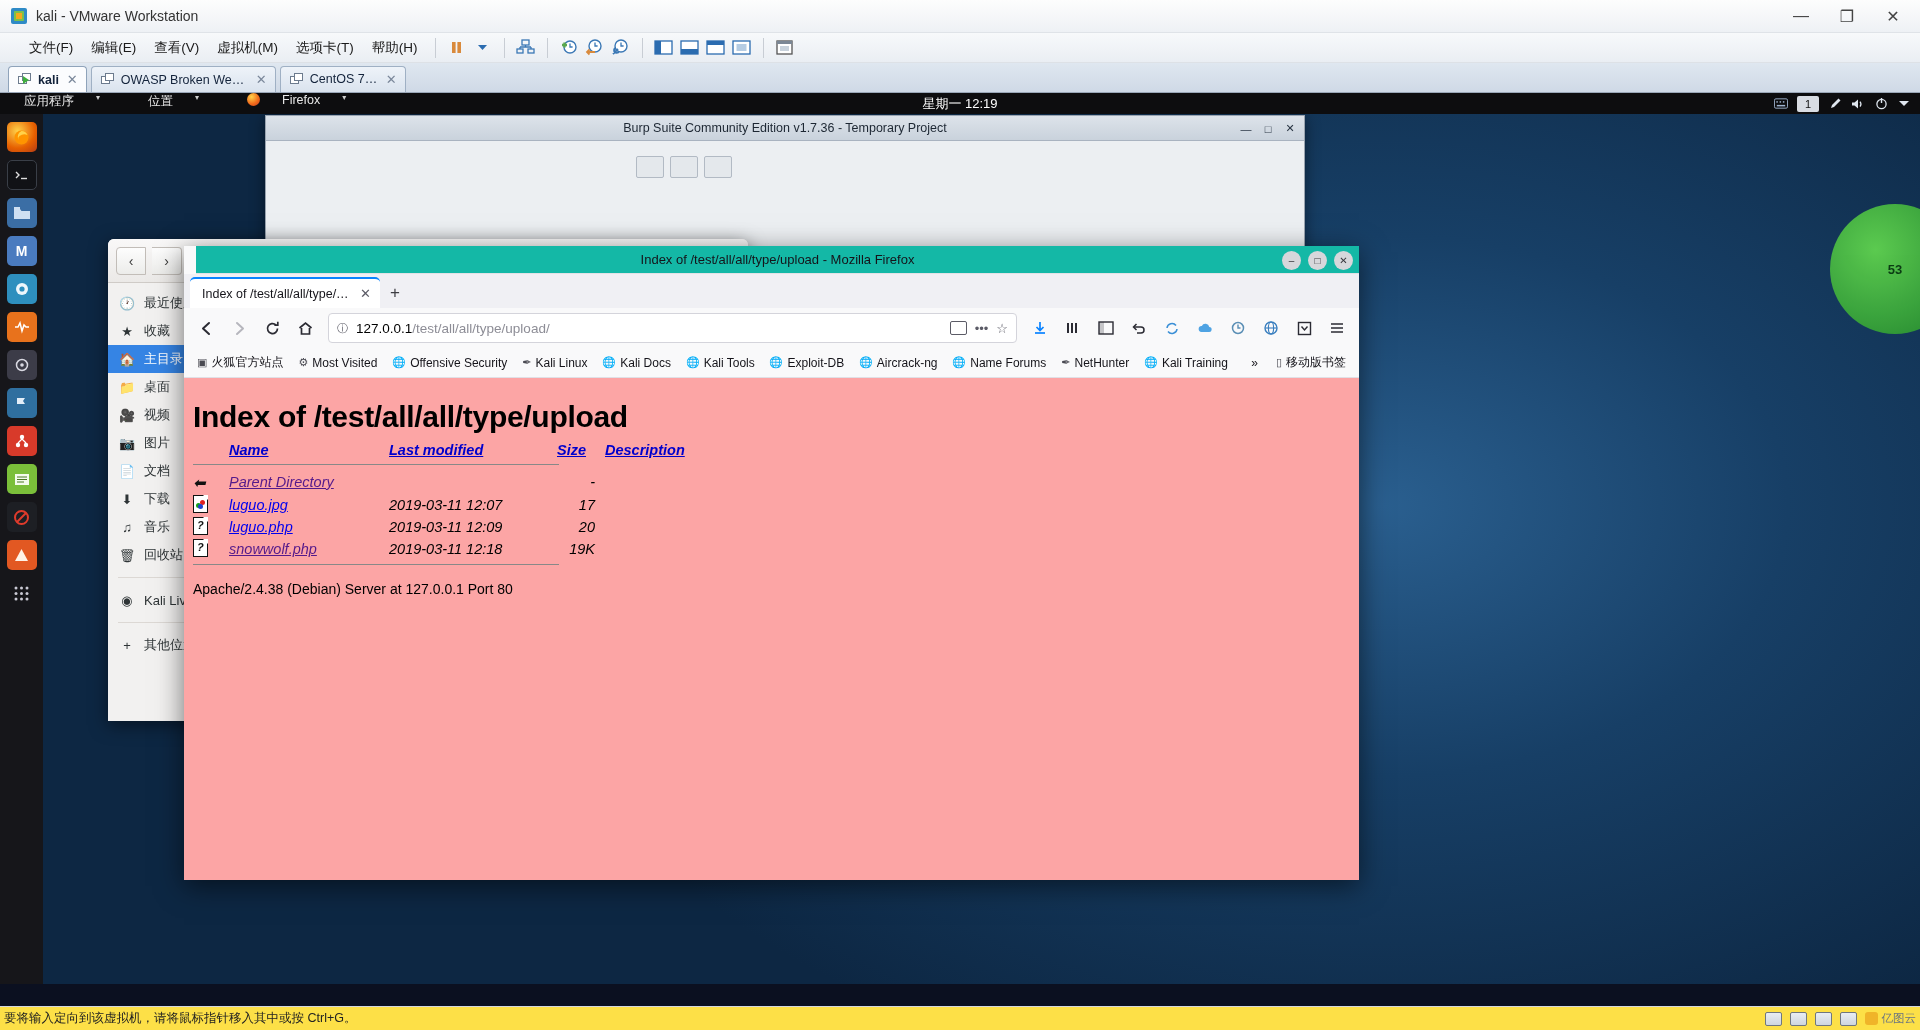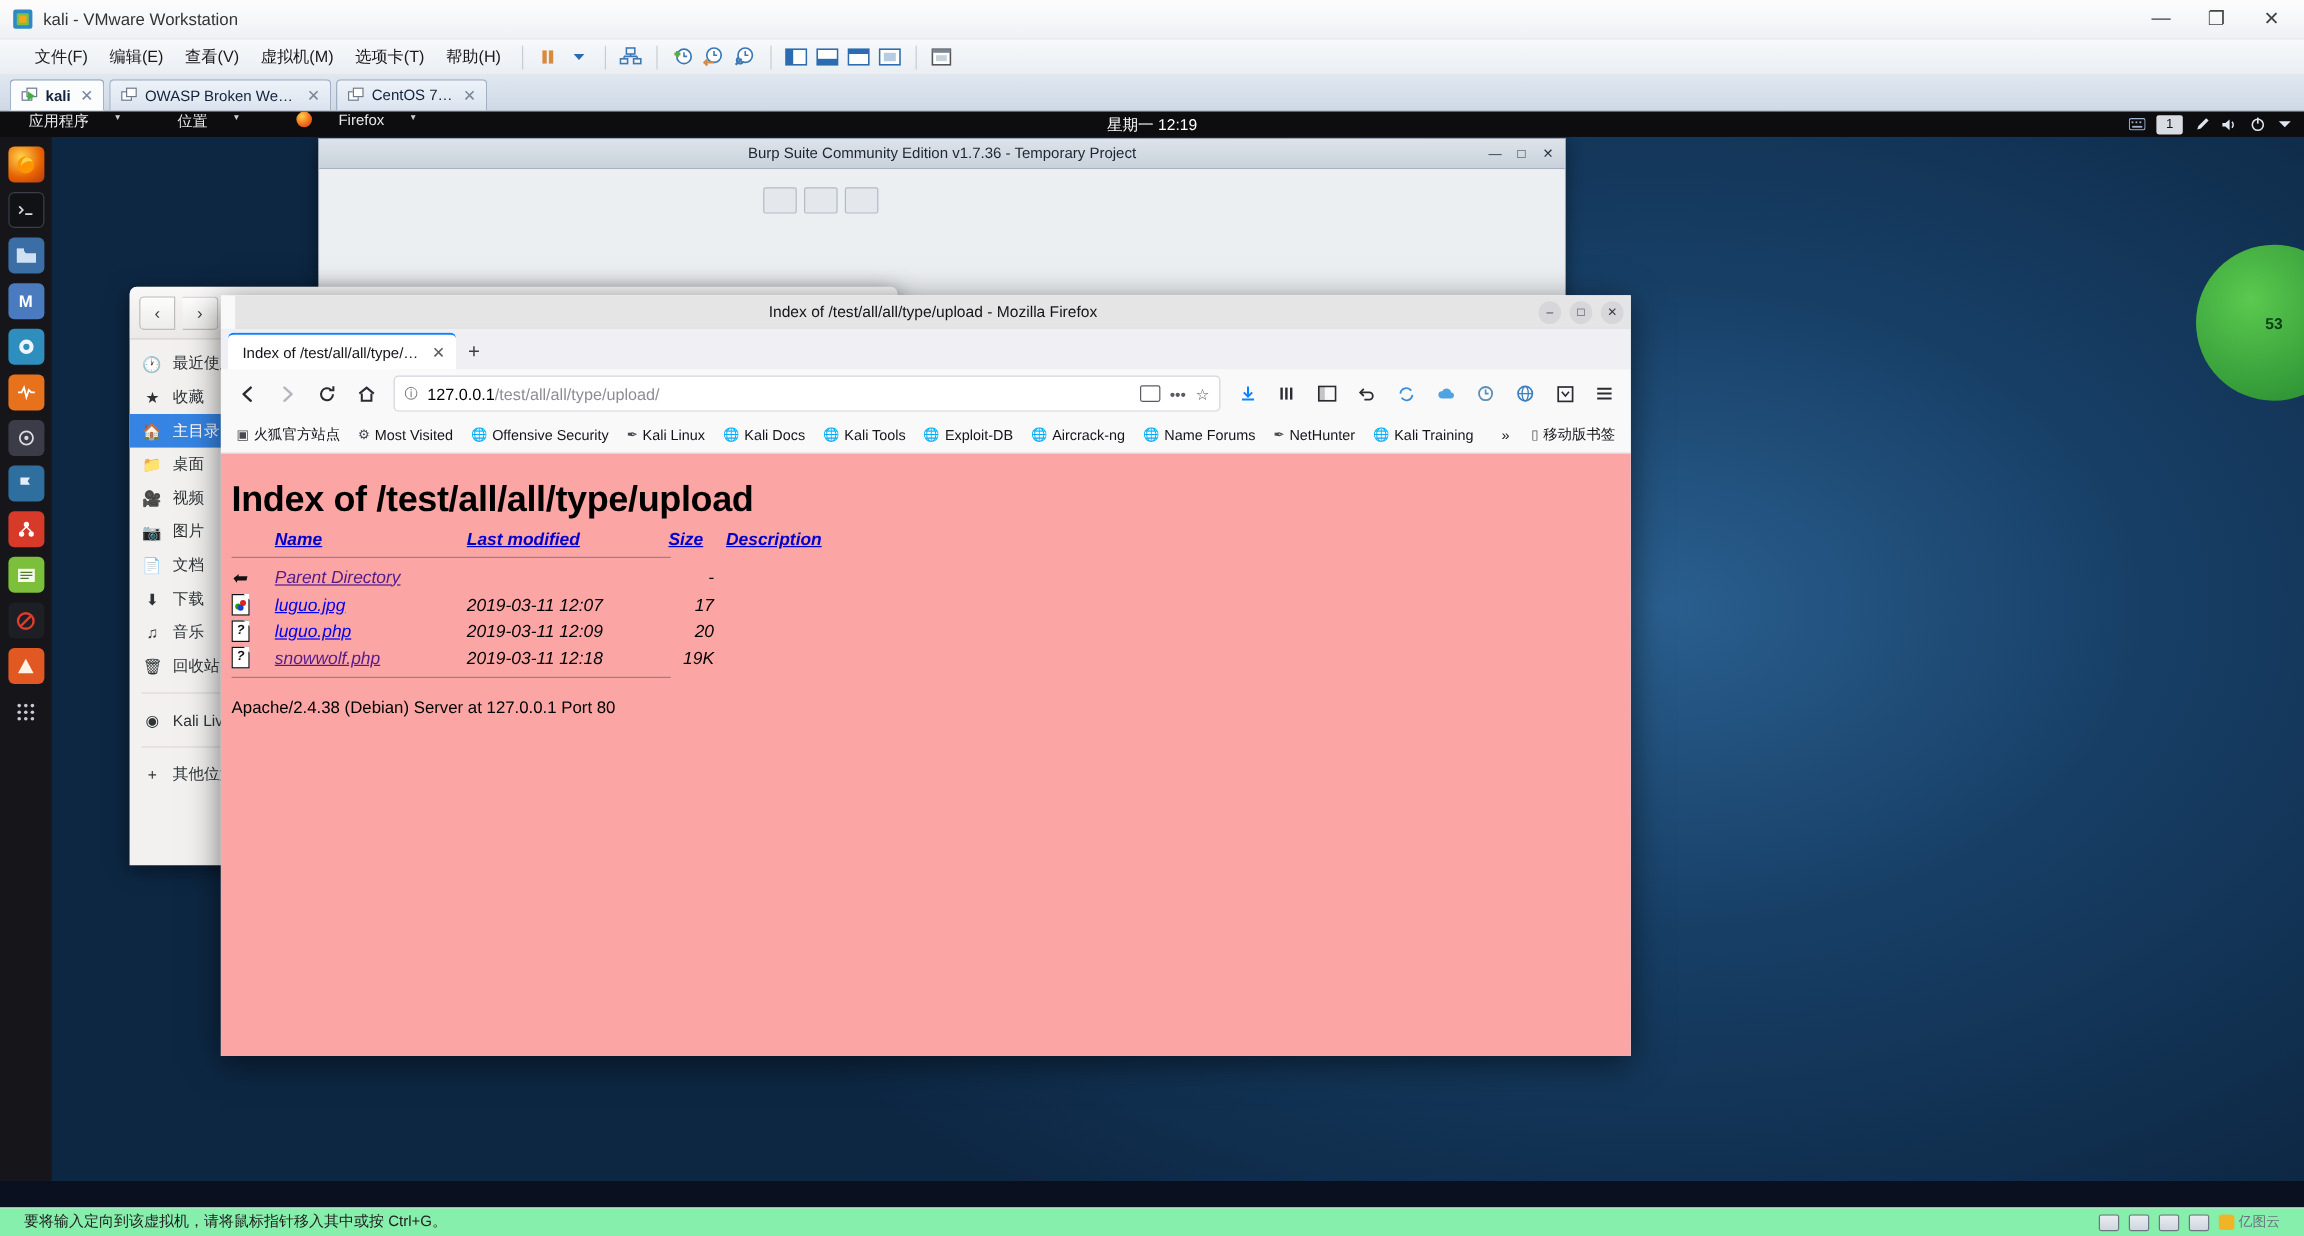--- a/index.html
+++ b/index.html
@@ -82,21 +82,21 @@
   .nau-body { flex:1; display:flex; overflow:hidden; }
   .nau-side { width:153px; background:#f2f1f0; border-right:1px solid #dcd8d4; padding-top:6px; font-size:13px; color:#2e3436; }
   .nau-item { height:28px; display:flex; align-items:center; gap:9px; padding-left:11px; }
   .nau-item.sel { background:#3584e4; color:#fff; }
   .nau-item .nic { width:16px; text-align:center; font-size:13px; }
   .nau-sep { height:1px; background:#dcd8d4; margin:8px 10px; }
   .nau-main { flex:1; background:#fff; }
 
   
   .win-ff { position:absolute; left:184px; top:153px; width:1175px; height:634px; background:#f9f9fa; box-shadow:0 6px 26px rgba(0,0,0,.55); z-index:30; display:flex; flex-direction:column; overflow:hidden; }
-  .ff-title { height:28px; background:#e5e5e5; display:flex; align-items:center; justify-content:center; position:relative; font-size:13px; color:#15141a; border-bottom:1px solid #e2e2e6; flex:none;margin-left:12px; }
+  .ff-title { height:28px; background:#14b8a6; display:flex; align-items:center; justify-content:center; position:relative; font-size:13px; color:#15141a; border-bottom:1px solid #e2e2e6; flex:none;margin-left:12px; }
   .ff-wbtns { position:absolute; right:6px; top:0; height:28px; display:flex; align-items:center; gap:7px; }
   .ff-wbtn { width:19px; height:19px; border-radius:50%; background:#d7d7db; color:#38383d; font-size:10px; display:flex; align-items:center; justify-content:center; }
 
   .ff-tabbar { height:34px; background:#f0f0f4; display:flex; align-items:flex-end; padding-left:6px; flex:none; }
   .ff-tab { height:31px; display:flex; align-items:center; gap:8px; background:#fff; border-radius:5px 5px 0 0; padding:0 9px 0 12px; max-width:190px; font-size:12.5px; color:#15141a; border-top:2px solid #0a84ff; }
   .ff-tab .ttxt { white-space:nowrap; overflow:hidden; text-overflow:ellipsis; }
   .ff-tab .tx { color:#5b5b66; font-size:13px; }
   .ff-newtab { width:30px; height:30px; display:flex; align-items:center; justify-content:center; font-size:17px; color:#3d3d43; }
 
   .ff-navbar { height:40px; background:#f9f9fa; display:flex; align-items:center; gap:3px; padding:0 7px; flex:none; }
@@ -129,21 +129,21 @@
   .fi-back { font-size:15px; color:#111; line-height:20px; }
   .fi-doc { width:15px; height:18px; background:#fff; border:1.4px solid #111; position:relative; display:inline-block; }
   .fi-doc:after { content:''; position:absolute; right:-1px; top:-1px; border-width:0 5px 5px 0; border-style:solid; border-color:transparent #fff transparent transparent; }
   .fi-q { position:absolute; left:3px; top:1px; font-size:11px; font-weight:bold; color:#111; }
   .fi-img { position:absolute; left:2px; top:4px; width:9px; height:9px; }
   .fi-img b { position:absolute; width:5px; height:5px; border-radius:50%; }
 
   .tcol-size { text-align:right; }
 
   
-  .vm-status { height:24px; background:#86efac; border-top:1px solid #d5d8dc; display:flex; align-items:center; padding:0 20px; font-size:12.5px; color:#222; flex:none; }
+  .vm-status { height:24px; background:#fde047; border-top:1px solid #d5d8dc; display:flex; align-items:center; padding:0 4px; font-size:12.5px; color:#222; flex:none; }
   .vs-right { margin-left:auto; display:flex; align-items:center; gap:8px; }
   .vs-ico { width:17px; height:14px; border:1px solid #6f7780; border-radius:2px; background:linear-gradient(#e9edf2,#cfd6de); }
   .vs-brand { font-size:11.5px; color:#6a7480; display:flex; align-items:center; gap:4px; }
   .vs-brand .dot { width:13px; height:13px; border-radius:3px; background:#f0b429; }
 </style>
 </head>
 <body>
 
 <div id="vmware">
 

